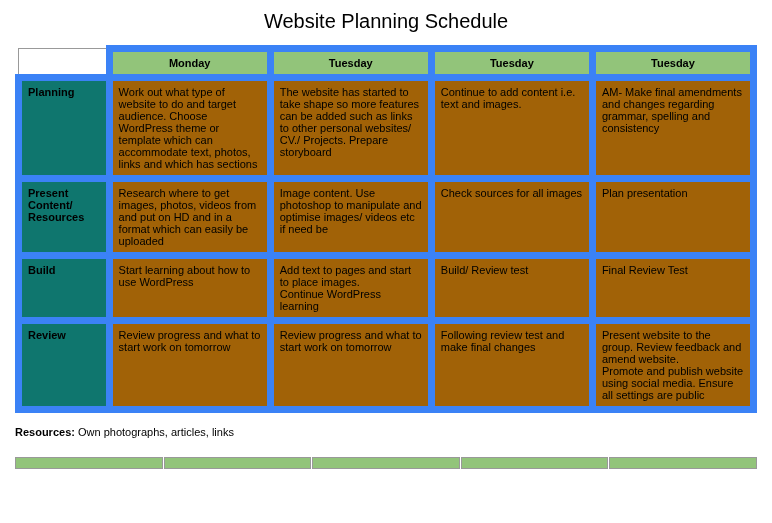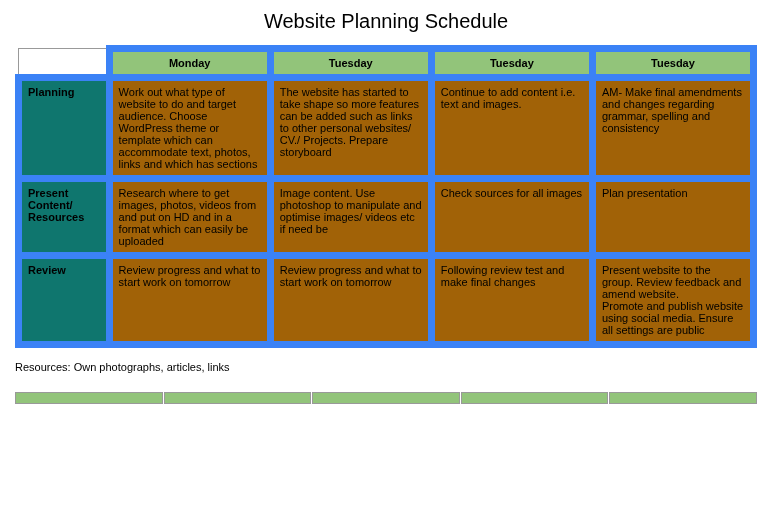--- a/index.html
+++ b/index.html
@@ -49,21 +49,21 @@
     tr.header-row th:first-child {
       background-color: #fff;
       border: 1px solid #999;
     }
     .footer-section {
       margin-top: 8px;
       font-size: 11px;
       line-height: 1.7;
     }
     .footer-section .label {
-      font-weight: normal;
+      font-weight: bold;
       text-align: center;
     }
     .bottom-bar {
       display: flex;
       margin-top: 15px;
     }
     .bottom-bar-cell {
       flex: 1;
       height: 12px;
       background-color: #92c47a;
@@ -96,20 +96,28 @@
         <td class="content-cell" style="white-space: pre-wrap; border-radius: 6px;">AM- Make final amendments and changes regarding grammar, spelling and consistency</td>
       </tr>
       <tr>
         <td class="row-label">Present Content/ Resources</td>
         <td class="content-cell" style="white-space: pre-wrap;">Research where to get images, photos, videos from and put on HD and in a format which can easily be uploaded</td>
         <td class="content-cell" style="white-space: pre-wrap;">Image content. Use photoshop to manipulate and optimise images/ videos etc if need be</td>
         <td class="content-cell" style="white-space: pre-wrap;">Check sources for all images</td>
         <td class="content-cell" style="white-space: pre-wrap;">Plan presentation</td>
       </tr>
       <tr>
+        <td class="row-label">Build</td>
+        <td class="content-cell" style="white-space: pre-wrap;">Start learning about how to use WordPress</td>
+        <td class="content-cell" style="white-space: pre-wrap;">Add text to pages and start to place images.
+Continue WordPress learning</td>
+        <td class="content-cell" style="white-space: pre-wrap;">Build/ Review test</td>
+        <td class="content-cell" style="white-space: pre-wrap;">Final Review Test</td>
+      </tr>
+      <tr>
         <td class="row-label">Review</td>
         <td class="content-cell" style="white-space: pre-wrap;">Review progress and what to start work on tomorrow</td>
         <td class="content-cell" style="white-space: pre-wrap;">Review progress and what to start work on tomorrow</td>
         <td class="content-cell" style="white-space: pre-wrap;">Following review test and make final changes</td>
         <td class="content-cell" style="white-space: pre-wrap;">Present website to the group. Review feedback and amend website.
 Promote and publish website using social media. Ensure all settings are public</td>
       </tr>
     </tbody>
 </table>
 

